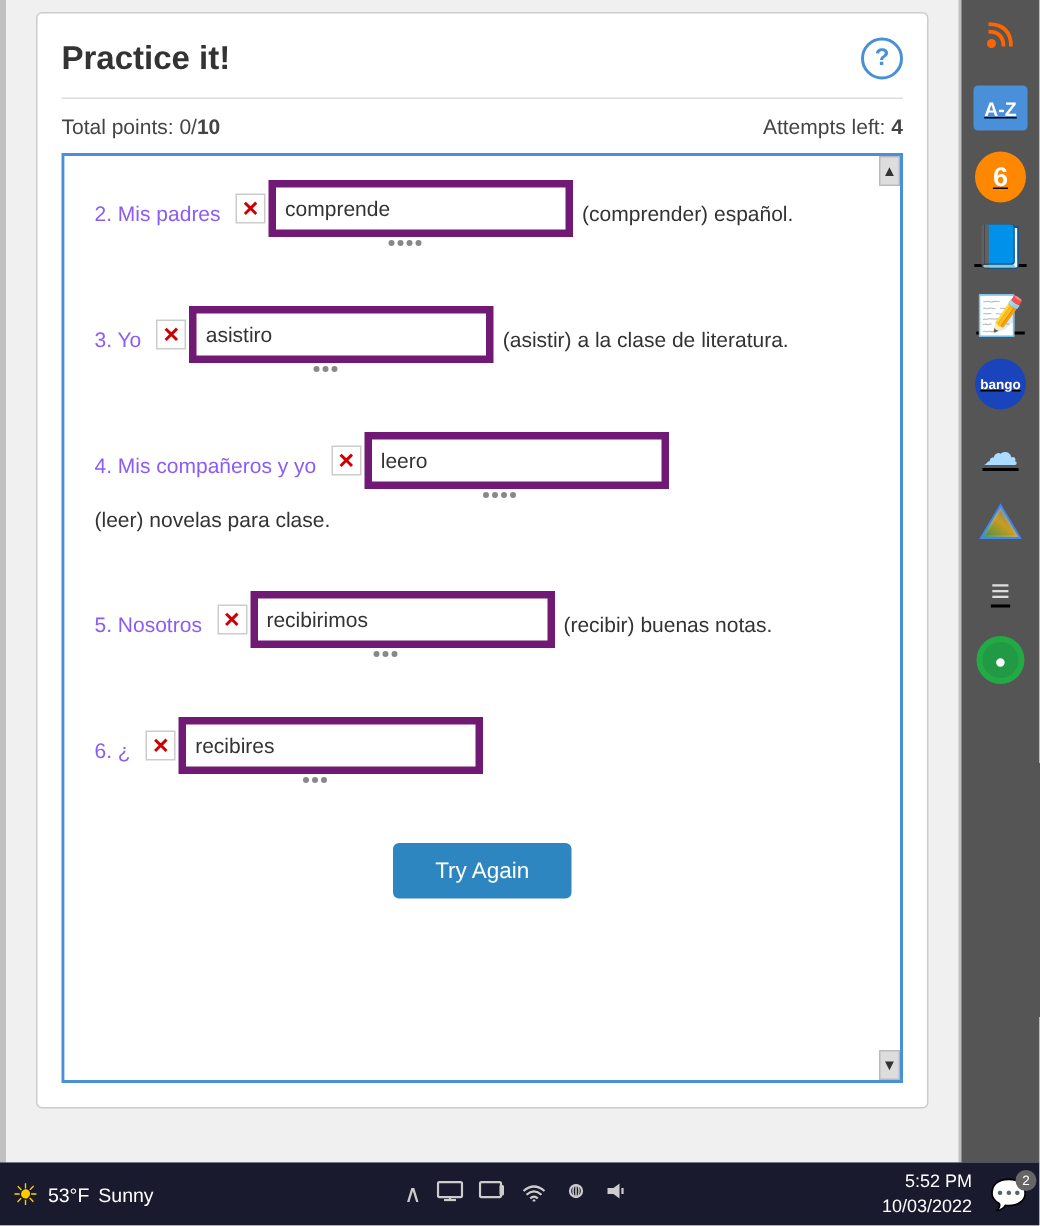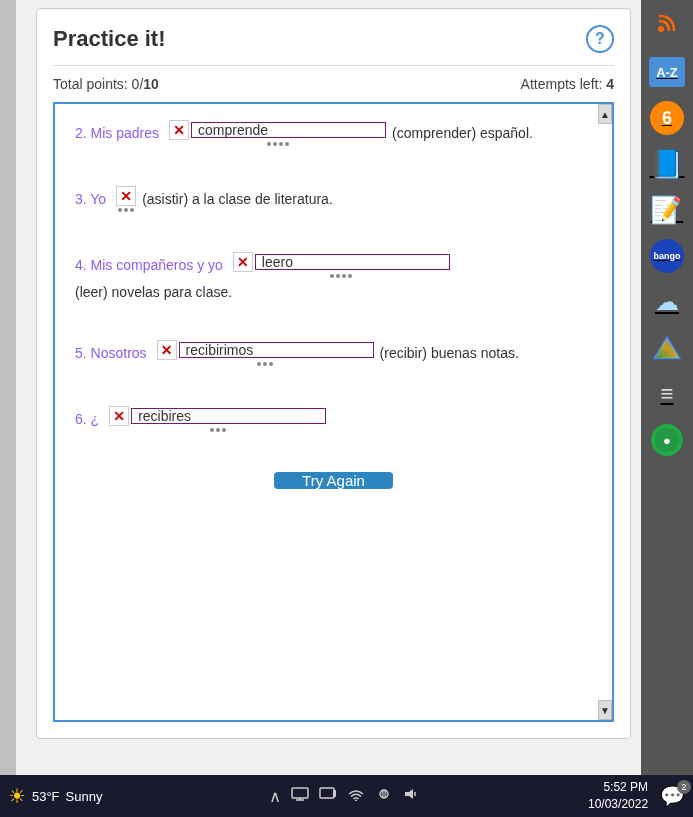--- a/index.html
+++ b/index.html
@@ -10,21 +10,21 @@
       font-family: Arial, sans-serif;
       font-size: 14px;
       position: relative;
       overflow: hidden;
     }
 
     
     .main-window {
       position: absolute;
       top: 0;
-      left: 16px;
+      left: 4px;
       width: 635px;
       height: 775px;
       background: #f0f0f0;
     }
 
     
     .practice-panel {
       position: absolute;
       top: 8px;
       left: 20px;
@@ -151,40 +151,40 @@
     }
 
     .dot {
       width: 4px;
       height: 4px;
       background: #888;
       border-radius: 50%;
     }
 
     .answer-input {
-      border: 1px solid #701a75;
+      border: 5px solid #701a75;
       padding: 3px 6px;
       font-size: 14px;
       color: #333;
       background: #fff;
       min-width: 90px;
-      height: 16px;
+      height: 38px;
       outline: none;
     }
 
     .answer-hint {
       font-size: 14px;
       color: #333;
     }
 
     .try-again-btn {
       background: #2e86c1;
       color: white;
       border: none;
-      padding: 0 28px;
+      padding: 10px 28px;
       font-size: 15px;
       border-radius: 4px;
       cursor: pointer;
       display: block;
       margin: 20px auto 10px auto;
     }
 
     
     .right-sidebar {
       position: absolute;
@@ -417,20 +417,21 @@
             </div>
           </div>
           <span class="answer-hint">(comprender) español.</span>
         </div>
 
         <div class="exercise-item">
           <span class="exercise-number">3. Yo</span>
           <div class="input-with-x">
             <div class="x-icon-row">
               <div class="x-badge">✕</div>
+              <input class="answer-input" value="asistiro" type="text" style="">
             </div>
             <div class="dots-row">
               <span class="dot"></span>
               <span class="dot"></span>
               <span class="dot"></span>
             </div>
           </div>
           <span class="answer-hint">(asistir) a la clase de literatura.</span>
         </div>
 

